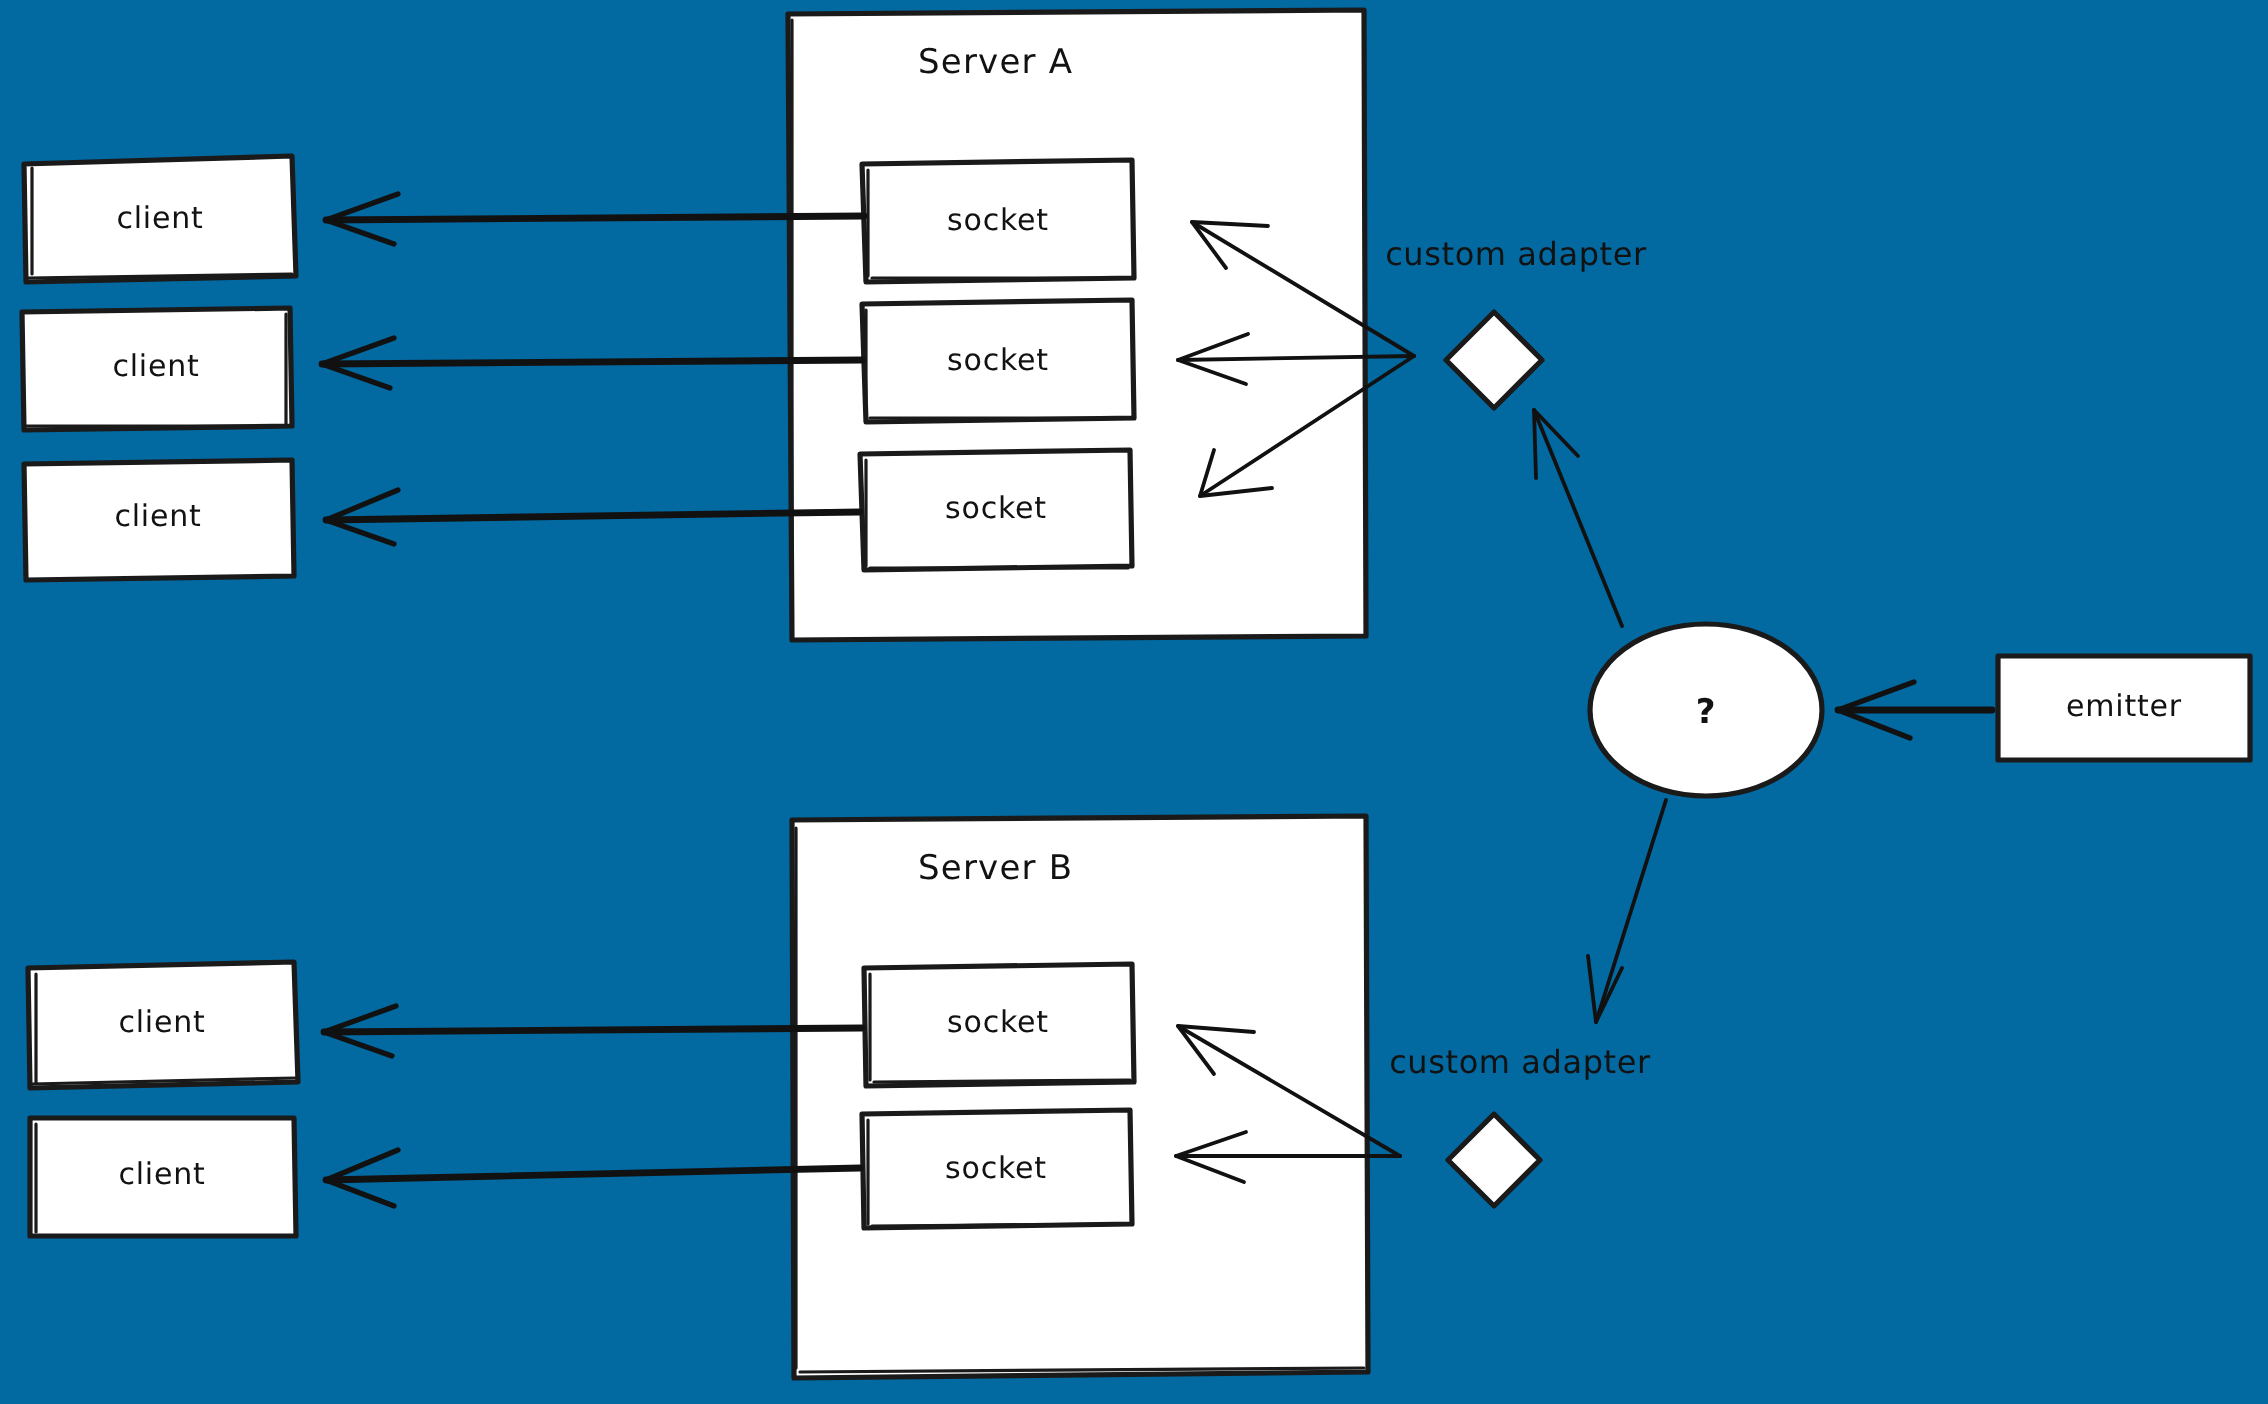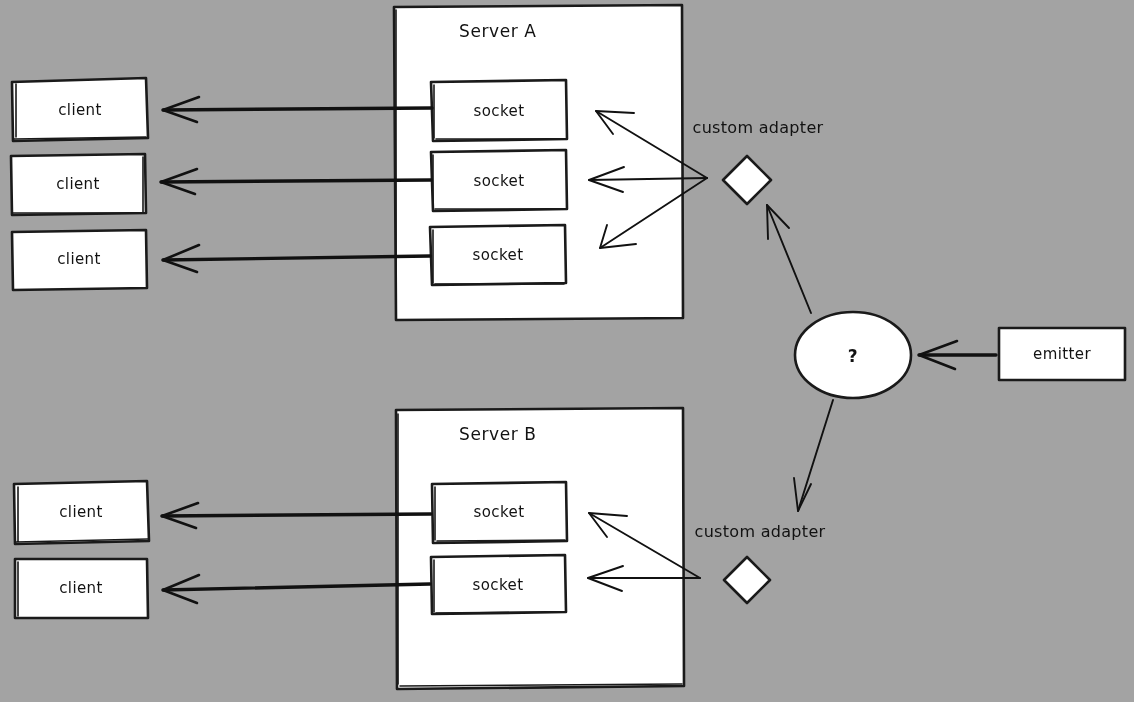--- a/index.html
+++ b/index.html
@@ -5,21 +5,21 @@
 <style>
   html, body {
     margin: 0;
     padding: 0;
     background: #ffffff;
   }
   #canvas-wrap {
     position: relative;
     width: 1134px;
     height: 702px;
-    background: #a3a3a3;
+    background: #0369a1;
     overflow: hidden;
     font-family: "DejaVu Sans", sans-serif;
   }
   svg#diagram {
     position: absolute;
     left: 0;
     top: 0;
     width: 1134px;
     height: 702px;
     display: block;

